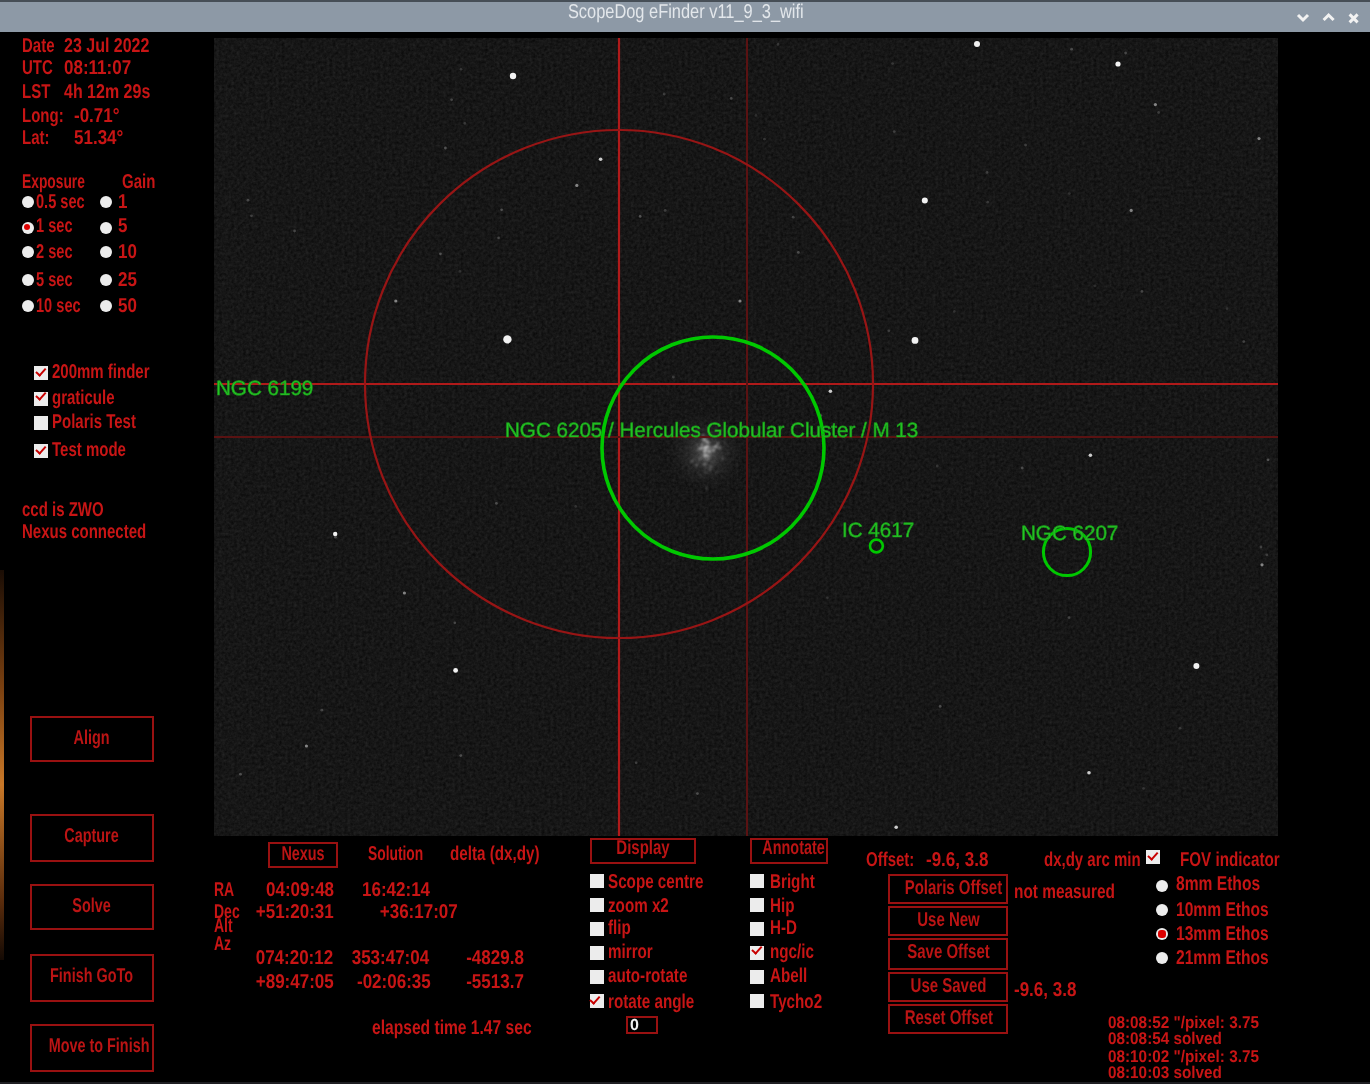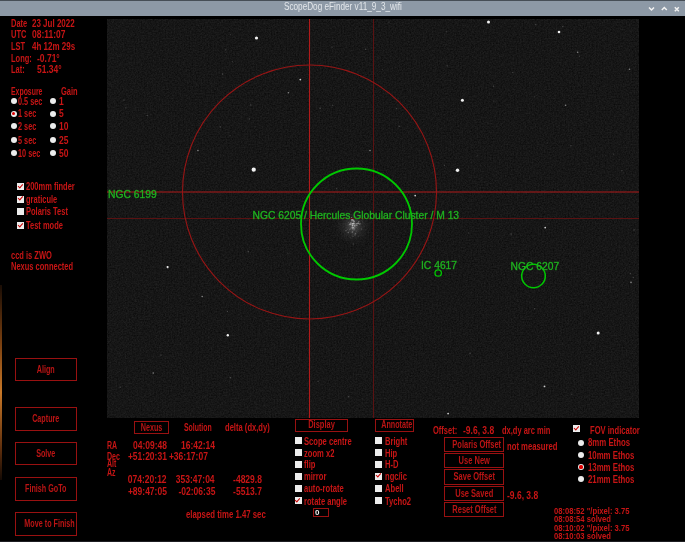--- a/index.html
+++ b/index.html
@@ -281,21 +281,21 @@
 <div class="t " style="left:225px;top:421.5px;"><i style="--sx:0.76;">delta (dx,dy)</i></div>
 <div class="t " style="left:107px;top:439.5px;"><i style="--sx:0.7;">RA</i></div>
 <div class="t r" style="left:107px;top:439.5px;width:60px;"><i style="--sx:0.85;">04:09:48</i></div>
 <div class="t " style="left:107px;top:451px;"><i style="--sx:0.7;">Dec</i></div>
 <div class="t r" style="left:107px;top:451px;width:60px;"><i style="--sx:0.85;">+51:20:31</i></div>
 <div class="t " style="left:107px;top:467px;"><i style="--sx:0.7;">Az</i></div>
 <div class="t r" style="left:107px;top:474px;width:60px;"><i style="--sx:0.85;">074:20:12</i></div>
 <div class="t " style="left:107px;top:458px;"><i style="--sx:0.7;">Alt</i></div>
 <div class="t r" style="left:107px;top:485.5px;width:60px;"><i style="--sx:0.85;">+89:47:05</i></div>
 <div class="t r" style="left:155px;top:439.5px;width:60px;"><i style="--sx:0.85;">16:42:14</i></div>
-<div class="t r" style="left:148px;top:451px;width:60px;"><i style="--sx:0.85;">+36:17:07</i></div>
+<div class="t r" style="left:169px;top:451px;width:60px;"><i style="--sx:0.85;">+36:17:07</i></div>
 <div class="t r" style="left:155px;top:474px;width:60px;"><i style="--sx:0.85;">353:47:04</i></div>
 <div class="t r" style="left:155px;top:485.5px;width:60px;"><i style="--sx:0.85;">-02:06:35</i></div>
 <div class="t r" style="left:202px;top:474px;width:60px;"><i style="--sx:0.85;">-4829.8</i></div>
 <div class="t r" style="left:202px;top:485.5px;width:60px;"><i style="--sx:0.85;">-5513.7</i></div>
 <div class="t " style="left:186px;top:508.5px;"><i style="--sx:0.78;">elapsed time 1.47 sec</i></div>
 <div class="btn" style="left:294.5px;top:419px;width:53px;height:12.5px;line-height:10.5px;font-size:10px;">
     <i style="--sx:0.75;">Display</i>
   </div>
 <span class="cb" style="left:294.5px;top:437.2px;"></span>
 <div class="t " style="left:304px;top:435.7px;"><i style="--sx:0.76;">Scope centre</i></div>
@@ -322,21 +322,21 @@
 <span class="cb" style="left:375px;top:460.9px;"></span>
 <div class="t " style="left:384.5px;top:459.4px;text-align:center;"><i style="--sx:0.76;">H-D</i></div>
 <span class="cb checked" style="left:375px;top:472.7px;"></span>
 <div class="t " style="left:384.5px;top:471.2px;"><i style="--sx:0.76;">ngc/ic</i></div>
 <span class="cb" style="left:375px;top:484.9px;"></span>
 <div class="t " style="left:384.5px;top:483.4px;"><i style="--sx:0.76;">Abell</i></div>
 <span class="cb" style="left:375px;top:497.0px;"></span>
 <div class="t " style="left:384.5px;top:495.5px;"><i style="--sx:0.76;">Tycho2</i></div>
 <div class="t " style="left:433px;top:424.5px;"><i style="--sx:0.75;">Offset:</i></div>
 <div class="t " style="left:463px;top:424.5px;"><i style="--sx:0.85;">-9.6, 3.8</i></div>
-<div class="t " style="left:490px;top:424.5px;padding-left:12px;"><i style="--sx:0.75;">dx,dy arc min</i></div>
+<div class="t " style="left:510px;top:424.5px;padding-left:12px;"><i style="--sx:0.75;">dx,dy arc min</i></div>
 <div class="btn" style="left:443.5px;top:436.5px;width:60.5px;height:15.5px;line-height:13.5px;font-size:10px;">
     <i style="--sx:0.75;">Polaris Offset</i>
   </div>
 <div class="btn" style="left:443.5px;top:452.8px;width:60.5px;height:15.5px;line-height:13.5px;font-size:10px;">
     <i style="--sx:0.75;">Use New</i>
   </div>
 <div class="btn" style="left:443.5px;top:469.2px;width:60.5px;height:15.5px;line-height:13.5px;font-size:10px;">
     <i style="--sx:0.75;">Save Offset</i>
   </div>
 <div class="btn" style="left:443.5px;top:485.6px;width:60.5px;height:15.5px;line-height:13.5px;font-size:10px;">

